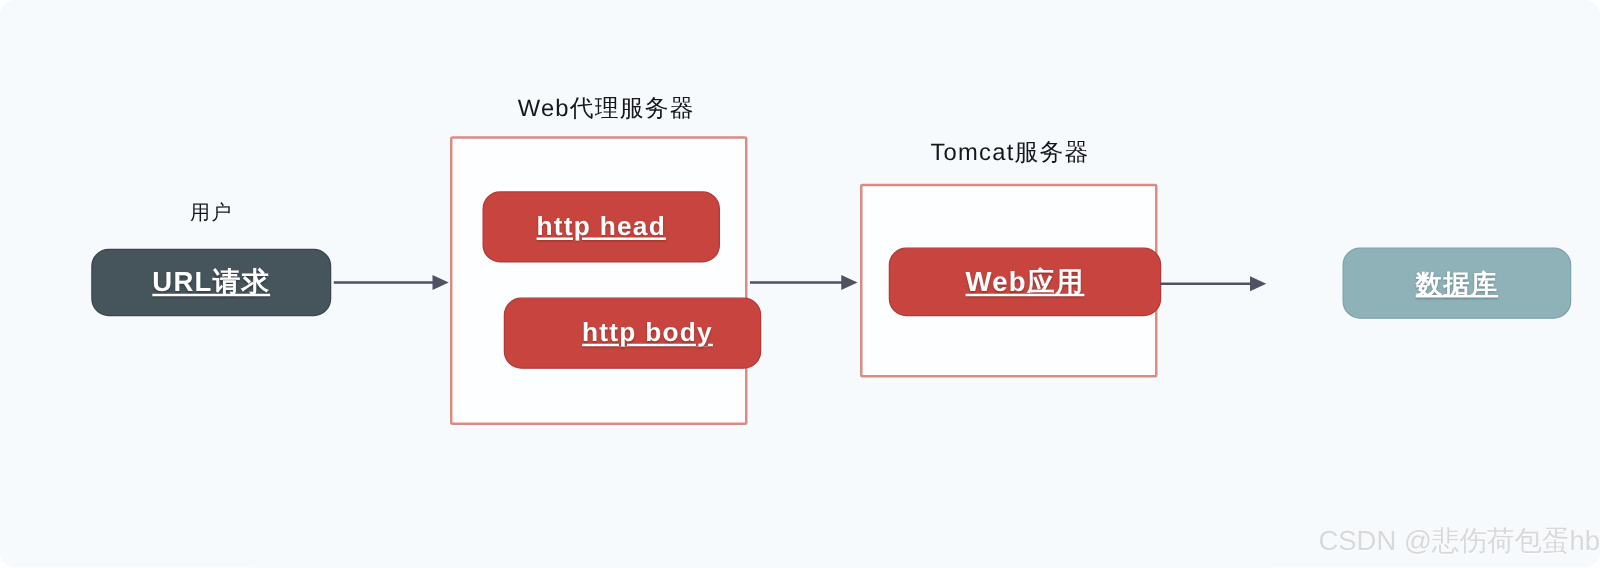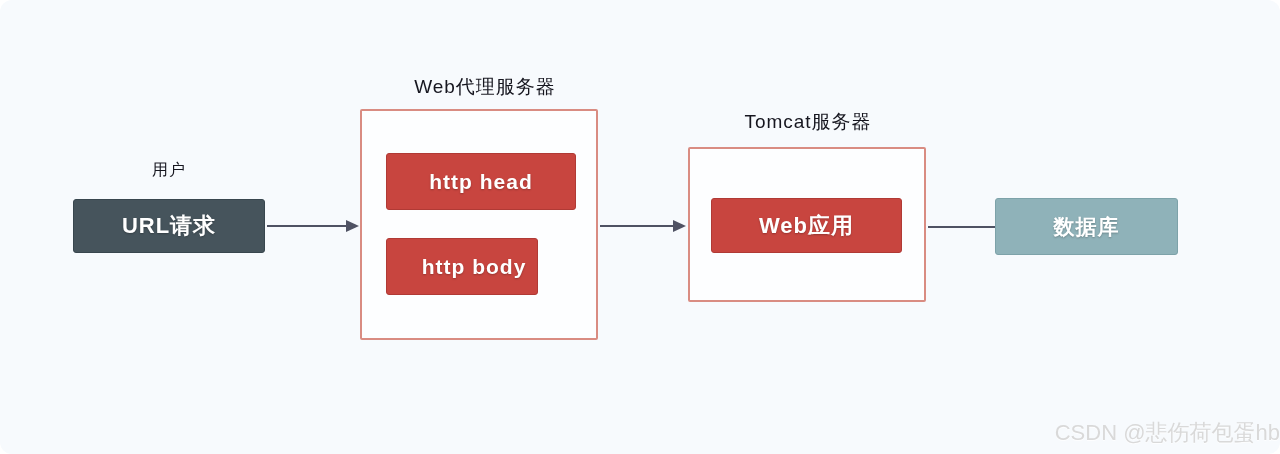--- a/index.html
+++ b/index.html
@@ -37,22 +37,23 @@
   }
   .node {
     position: absolute;
     display: flex;
     align-items: center;
     justify-content: center;
     color: #ffffff;
     font-weight: bold;
     font-size: 21px;
     letter-spacing: 1px;
-    border-radius: 3px;
+    border-radius: 14px;
     text-shadow: 0 1px 2px rgba(0,0,0,0.25);
+    text-decoration: underline;
   }
   .node-dark {
     background: var(--dark-box);
     border: 1px solid #38464e;
   }
   .node-red {
     background: var(--red-box);
     border: 1px solid #b03a35;
   }
   .node-teal {
@@ -97,27 +98,27 @@
 <div class="canvas">
 
   <div class="group-title" style="left:169px; top:160px; font-size:16px;">用户</div>
   <div class="node node-dark" style="left:73px; top:199px; width:192px; height:54px; font-size:22px;text-align:right;">URL请求</div>
 
   <div class="arrow" style="left:267px; top:225px; width:80px;"></div>
 
   <div class="group-title" style="left:485px; top:74px;">Web代理服务器</div>
   <div class="container-box" style="left:360px; top:109px; width:238px; height:231px;"></div>
   <div class="node node-red" style="left:386px; top:153px; width:190px; height:57px;">http head</div>
-  <div class="node node-red" style="left:386px; top:238px; width:152px; height:57px;padding-left:24px;">http body</div>
+  <div class="node node-red" style="left:403px; top:238px; width:206px; height:57px;padding-left:24px;">http body</div>
 
   <div class="arrow" style="left:600px; top:225px; width:74px;"></div>
 
   <div class="group-title" style="left:808px; top:109px;">Tomcat服务器</div>
   <div class="container-box" style="left:688px; top:147px; width:238px; height:155px;"></div>
-  <div class="node node-red" style="left:711px; top:198px; width:191px; height:55px; font-size:22px;">Web应用</div>
+  <div class="node node-red" style="left:711px; top:198px; width:218px; height:55px; font-size:22px;">Web应用</div>
 
   <div class="arrow" style="left:928px; top:226px; width:73px;"></div>
 
-  <div class="node node-teal" style="left:995px; top:198px; width:183px; height:57px;">数据库</div>
+  <div class="node node-teal" style="left:1074px; top:198px; width:183px; height:57px;">数据库</div>
 
   <div class="watermark">CSDN @悲伤荷包蛋hb</div>
 
 </div>
 
 </body></html>

